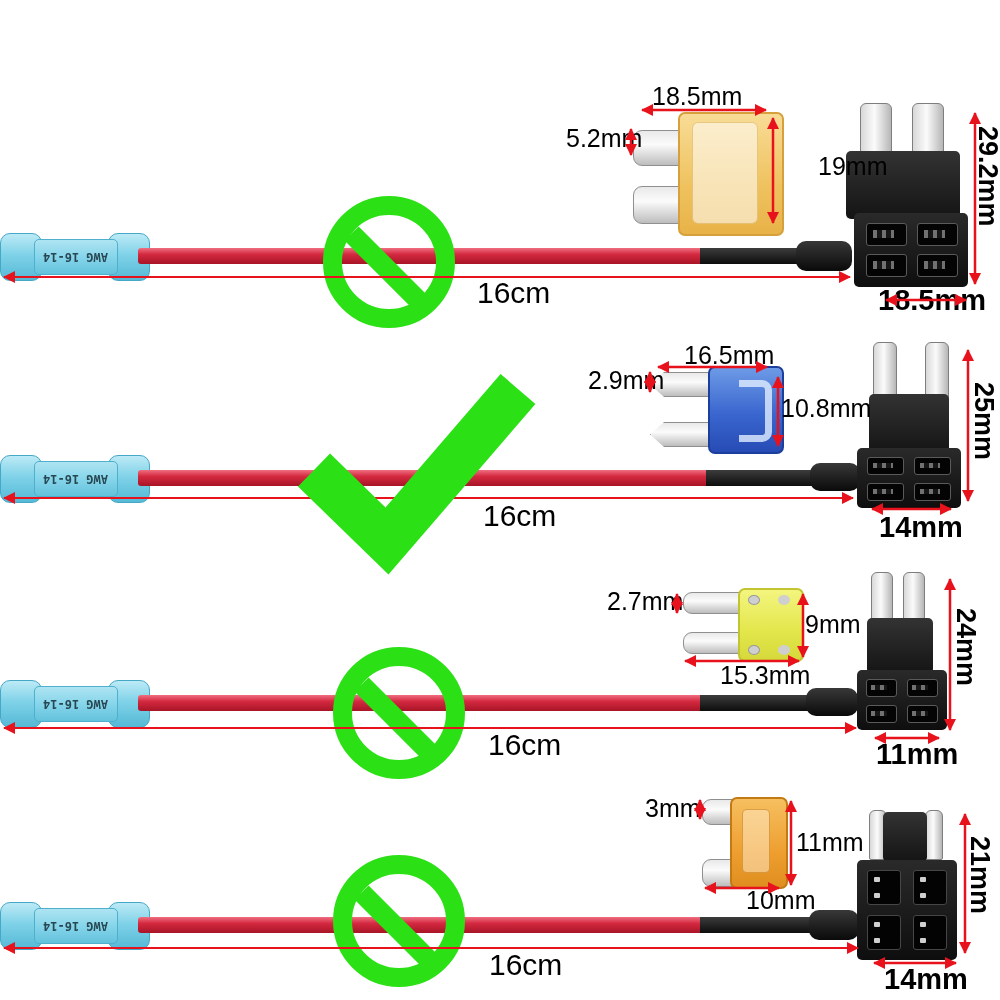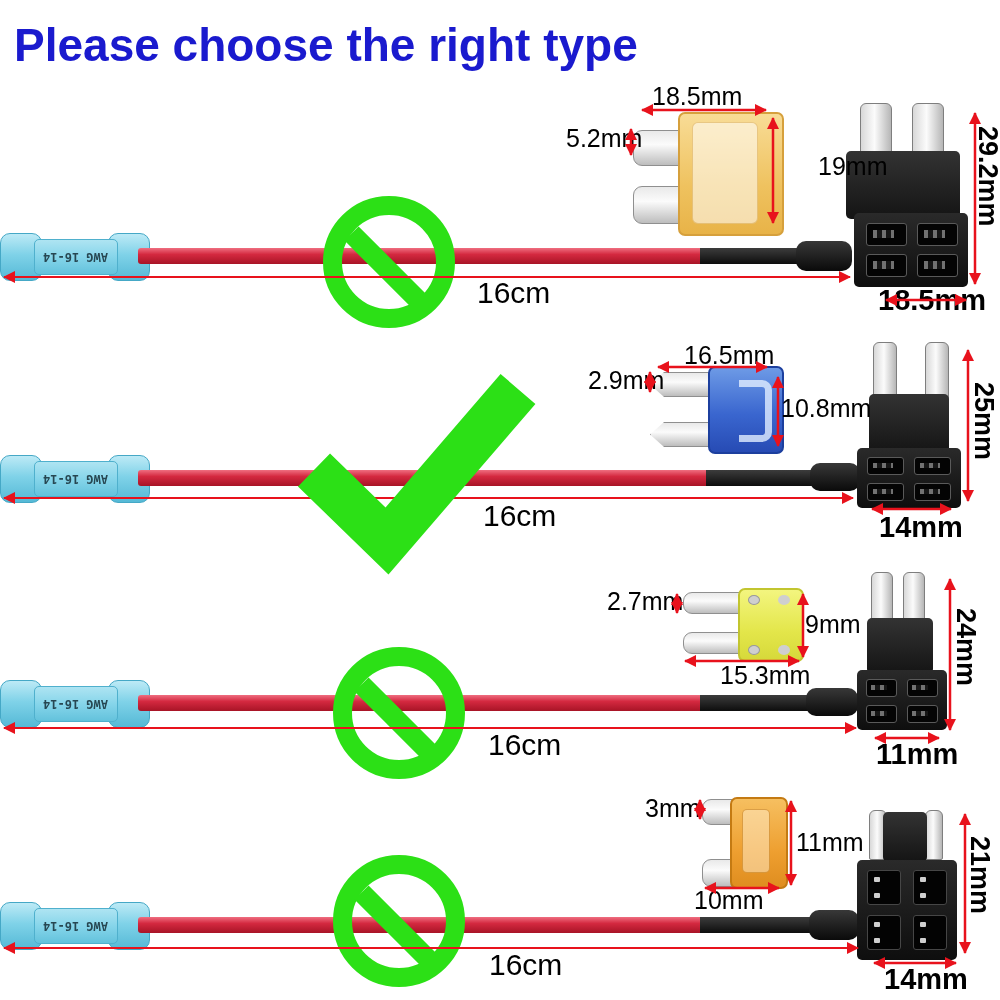--- a/index.html
+++ b/index.html
@@ -65,21 +65,20 @@
           box-sizing:border-box;}
   .noicon::after{content:"";position:absolute;left:-6px;top:46px;width:106px;height:20px;
           background:#2ce016;transform:rotate(45deg);}
   svg.overlay{position:absolute;left:0;top:0;pointer-events:none;}
 </style>
 </head>
 <body>
 
 <div id="stage">
 
-  <div class="title">Please choose the right type</div>
 
   <div class="conn" style="left:0;top:233px">
     <div class="cap" style="left:0"></div>
     <div class="cap" style="left:108px"></div>
     <div class="mid">
       <span class="awg">AWG 16-14</span>
     </div>
   </div>
   <div class="wire" style="left:138px;top:248px;width:570px"></div>
   <div class="bwire" style="left:700px;top:248px;width:100px"></div>
@@ -216,21 +215,21 @@
       <div class="socket"></div>
       <div class="socket"></div>
       <div class="socket"></div>
     </div>
   </div>
 
   <div class="noicon" style="left:333px;top:855px"></div>
 
   <div class="dimtext" style="left:645px;top:796px">3mm</div>
   <div class="dimtext" style="left:796px;top:830px">11mm</div>
-  <div class="dimtext" style="left:694px;top:888px">10mm</div>
+  <div class="dimtext" style="left:746px;top:888px">10mm</div>
   <div class="vtext" style="left:966px;top:836px">21mm</div>
   <div class="dimtext bold" style="left:884px;top:965px">14mm</div>
   <div class="lentext" style="left:489px;top:950px">16cm</div>
 
   <svg class="overlay" width="1000" height="1000" viewBox="0 0 1000 1000">
     <defs>
       <marker id="ra" viewBox="0 0 12 12" refX="11" refY="6" markerWidth="13" markerHeight="12" markerUnits="userSpaceOnUse" orient="auto-start-reverse">
         <path d="M0,0 L12,6 L0,12 Z" fill="#e8121c"></path>
       </marker>
     </defs>

